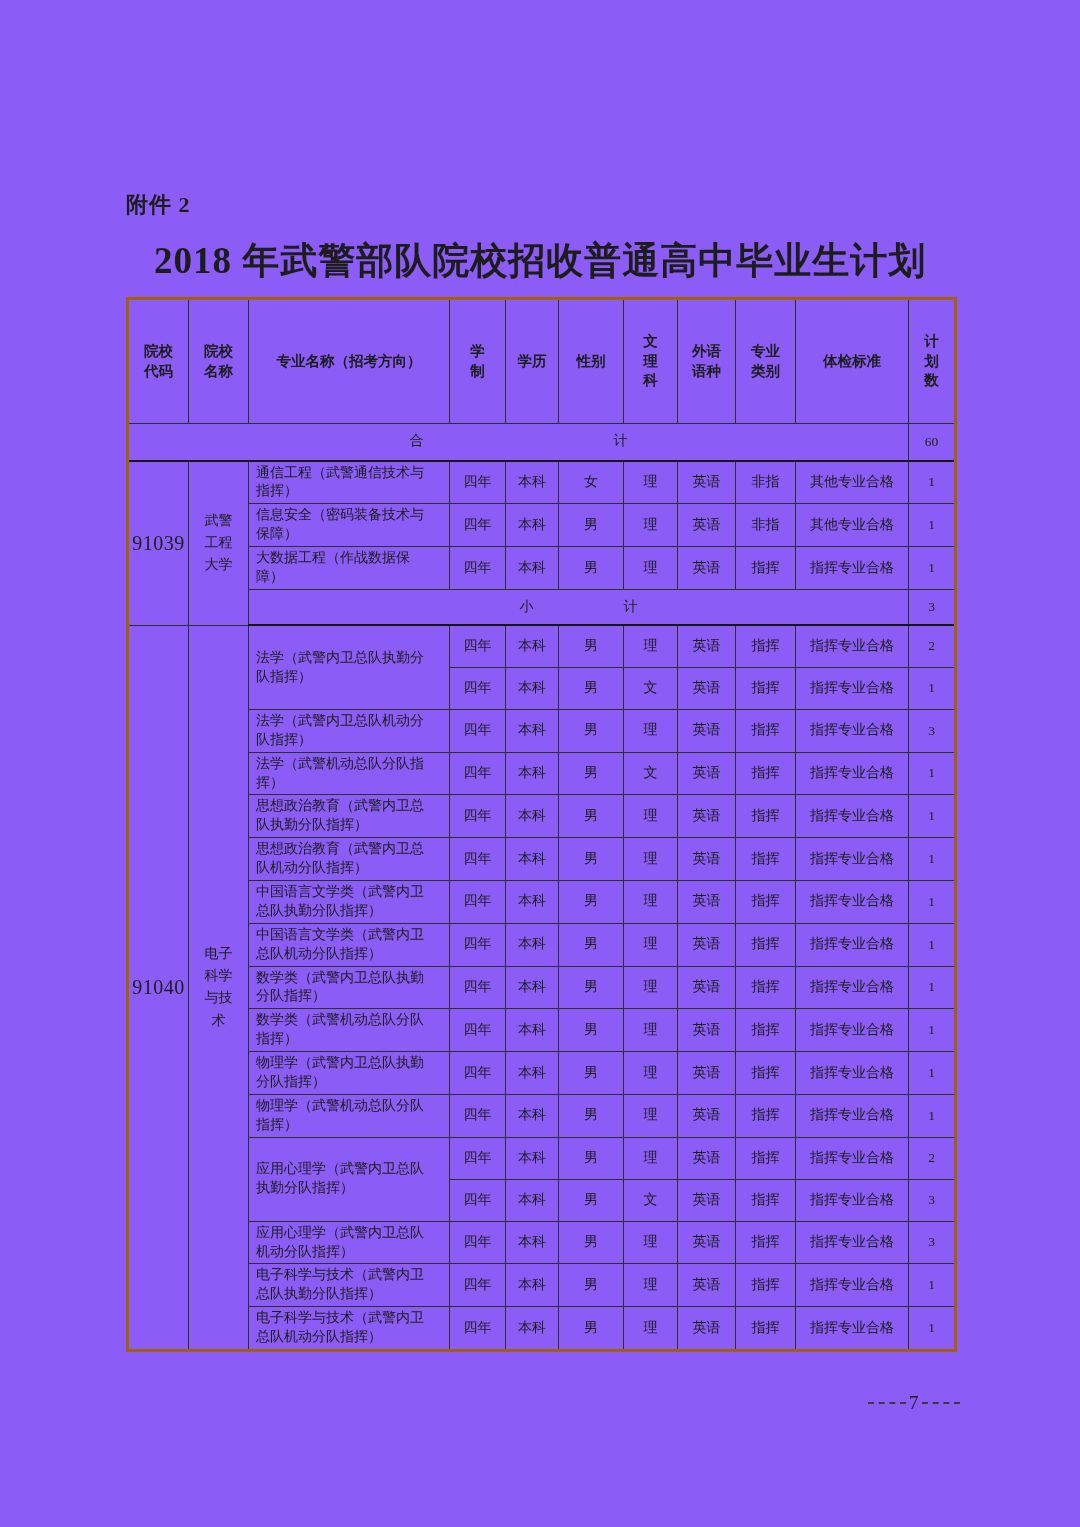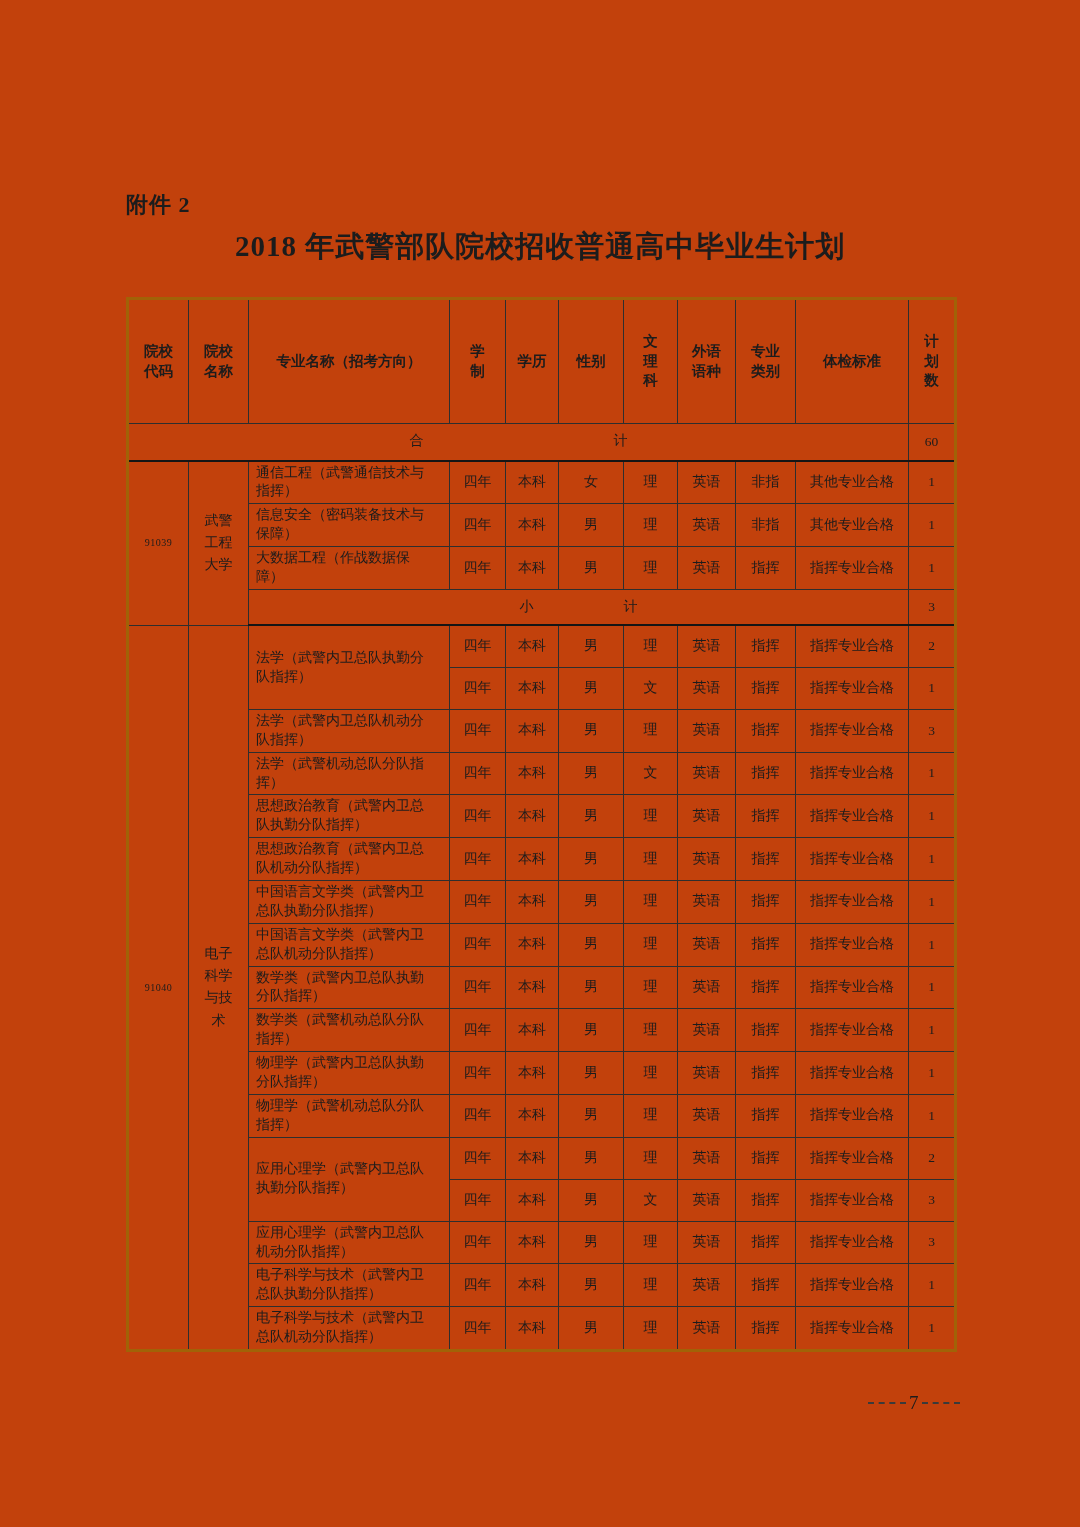--- a/index.html
+++ b/index.html
@@ -3,38 +3,38 @@
 <meta charset="utf-8">
 <style>
   * { margin: 0; padding: 0; box-sizing: border-box; }
   html, body { background: #e8e8e8; }
   body { font-family: "Liberation Serif", "DejaVu Serif", serif; color: #1c1c1c; }
   .page {
     position: relative;
     width: 1080px;
     height: 1527px;
     margin: 0 auto;
-    background: #c2410c;
+    background: #8b5cf6;
     overflow: hidden;
   }
   .attachment {
     position: absolute;
     left: 126px;
     top: 190px;
     font-size: 22px;
     font-weight: 600;
     letter-spacing: 1px;
   }
   .doc-title {
     position: absolute;
     left: 126px;
-    top: 227px;
+    top: 236px;
     width: 828px;
     text-align: center;
-    font-size: 29px;
+    font-size: 37px;
     font-weight: 700;
     letter-spacing: 1px;
     white-space: nowrap;
   }
   table.plan-table {
     position: absolute;
     left: 126px;
     top: 297px;
     width: 828px;
     border-collapse: collapse;
@@ -55,21 +55,21 @@
     font-weight: 700;
     font-size: 14.5px;
   }
   .plan-table tbody td { height: 42px; }
   td.cell-major {
     text-align: left;
     padding-left: 7px;
     padding-right: 16px;
   }
   td.cell-count { font-size: 13.5px; }
-  td.cell-code { font-size: 10px; letter-spacing: 0.5px; }
+  td.cell-code { font-size: 20px; letter-spacing: 0.5px; }
   .school-name-wrap {
     display: inline-block;
     width: 32px;
     word-break: break-all;
     line-height: 1.6;
     text-align: center;
   }
   tr.total-row td { height: 37px; }
   tr.total-row td { border-bottom: 2.5px solid #151515; }
   tr.subtotal-row td { height: 36px; border-bottom: 2.5px solid #151515; }

